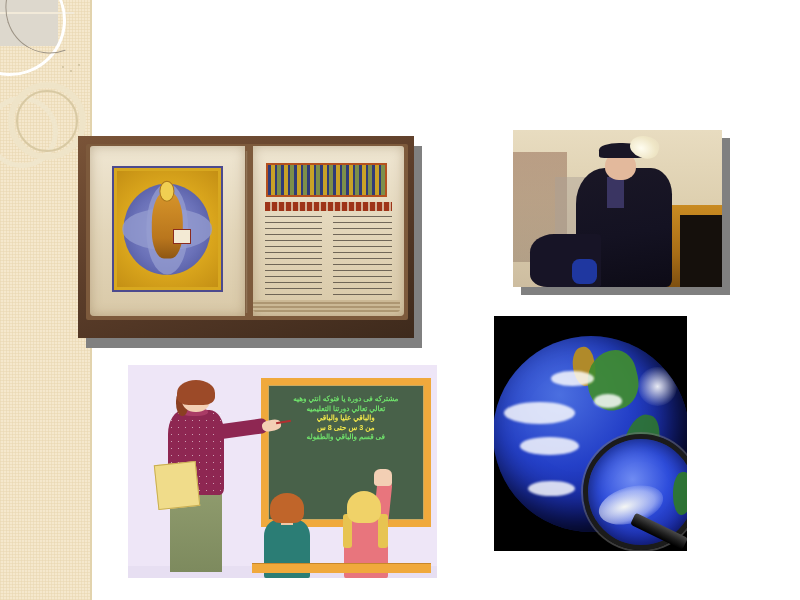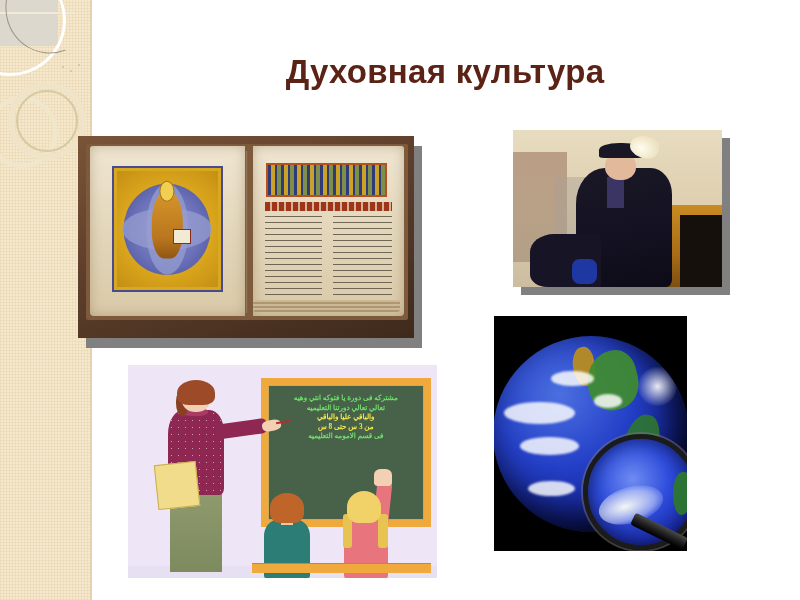--- a/index.html
+++ b/index.html
@@ -553,21 +553,20 @@
     box-shadow: inset 0 0 0 1px #caa95f;
   }
   .cl-board-text {
     position: absolute;
     left: 4%;
     right: 4%;
     top: 7%;
     text-align: center;
     direction: rtl;
     line-height: 1.32;
-    font-family: Liberation Serif, serif;
   }
   .cl-line {
     font-size: 7.2px;
     font-weight: bold;
     color: #f3e94a;
     white-space: nowrap;
   }
   .cl-line.green { color: #6fe06b; }
   .cl-desk {
     position: absolute;
@@ -776,21 +775,20 @@
     <div class="deco-arc-b"></div>
     <div class="deco-ring-third"></div>
     <div class="deco-ring-outer"></div>
     <div class="deco-ring-inner"></div>
     <div class="deco-dot" style="left:62px; top:66px;"></div>
     <div class="deco-dot" style="left:70px; top:70px;"></div>
     <div class="deco-dot" style="left:78px; top:64px;"></div>
     <div class="sidebar-edge"></div>
   </div>
 
-  <div class="slide-title">Духовная культура</div>
 
   <div class="pic-shadow" style="left:86px; top:146px; width:336px; height:202px;"></div>
   <div class="pic" id="pic-manuscript">
     <div class="ms-desk"></div>
     <div class="ms-book">
       <div class="ms-page ms-page-left">
         <div class="ms-illum">
           <div class="ms-illum-gold">
             <div class="ms-mandorla"></div>
             <div class="ms-figure"></div>
@@ -847,21 +845,21 @@
 
   <div class="pic" id="pic-classroom">
     <div class="cl-floor"></div>
 
     <div class="cl-board">
       <div class="cl-board-text">
         <div class="cl-line green">مشتركه فى دورة يا فتوكه انتي وهيه</div>
         <div class="cl-line green">تعالي تعالي دورتنا التعليميه</div>
         <div class="cl-line">والباقي عليا والباقي</div>
         <div class="cl-line">من 3 س حتى 8 س</div>
-        <div class="cl-line green">فى قسم الامومه التعليميه</div>
+        <div class="cl-line green">فى قسم والباقي والطفوله</div>
       </div>
     </div>
 
     <div class="tc-skirt"></div>
     <div class="tc-torso">
         <div class="tc-dots"></div>
       </div>
     <div class="tc-arm"></div>
     <div class="tc-hand"></div>
     <div class="tc-pointer"></div>

